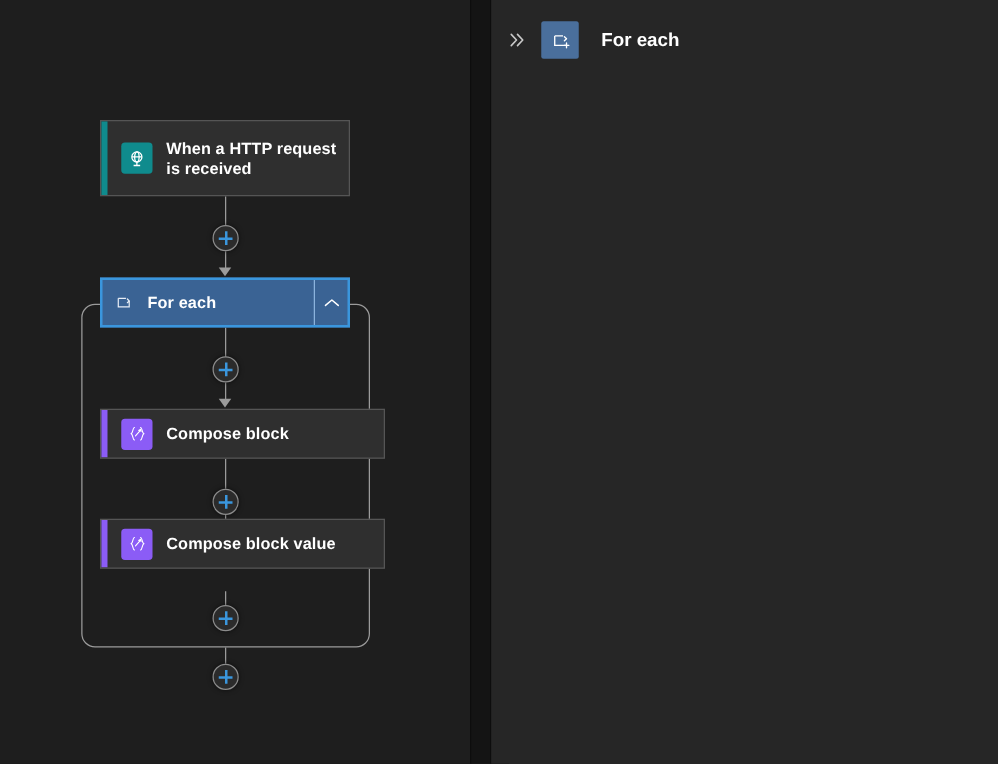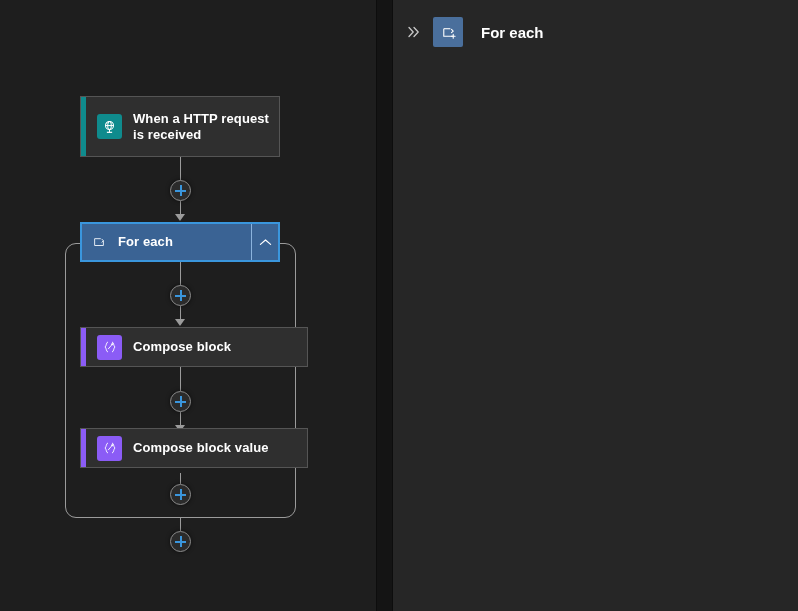--- a/index.html
+++ b/index.html
@@ -76,21 +76,21 @@
   #node-foreach .fe-icon { margin-right: 12px; display:flex; align-items:center; }
   #node-foreach .collapse-btn {
     width: 27px; align-self: stretch; flex: 0 0 27px;
     border-left: 1px solid #8bb3dd;
     display: flex; align-items: center; justify-content: center;
   }
 
   
   .node-compose { left: 80px; width: 228px; height: 40px; }
   #node-compose-1 { top: 327px; }
-  #node-compose-2 { top: 428px; }
+  #node-compose-2 { top: 415px; }
   .node-compose .accent { background: #8b5cf6; }
   .node-compose .tile   { background: #8b5cf6; }
 
   
   #scope-box {
     position: absolute;
     left: 65px; top: 243px;
     width: 231px; height: 275px;
     border: 1px solid #9b9b9b;
     border-radius: 11px;

